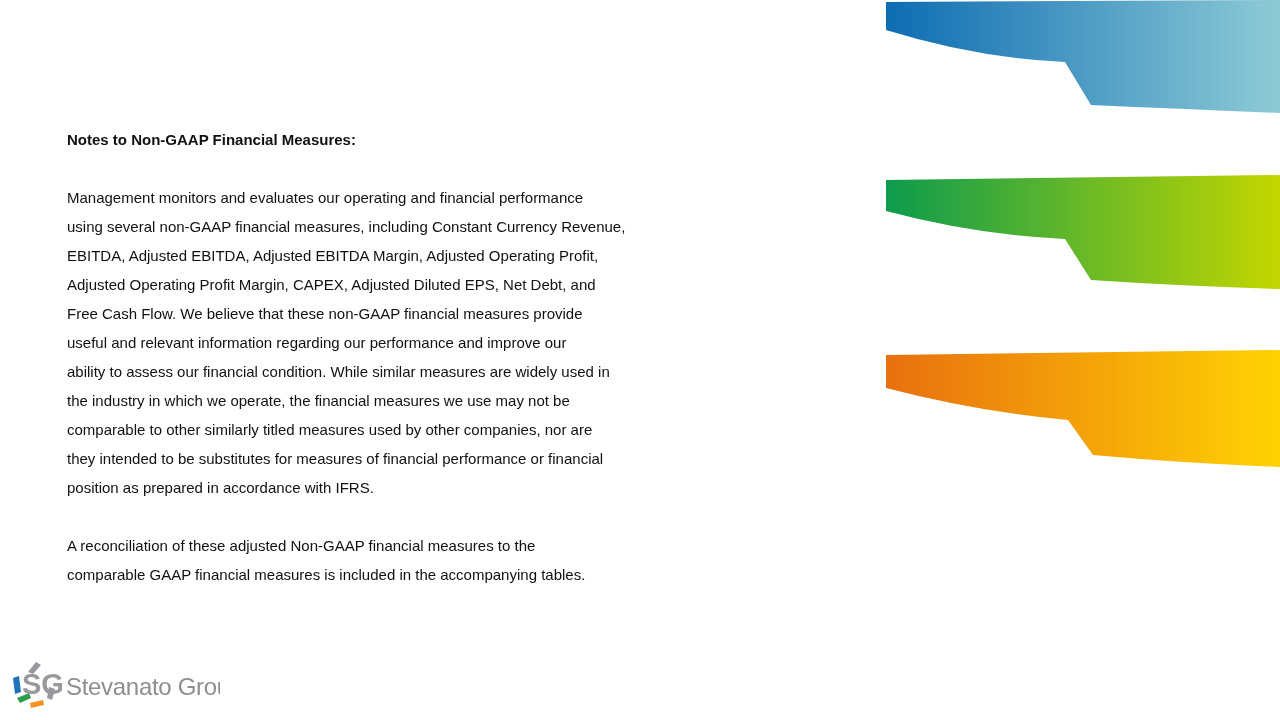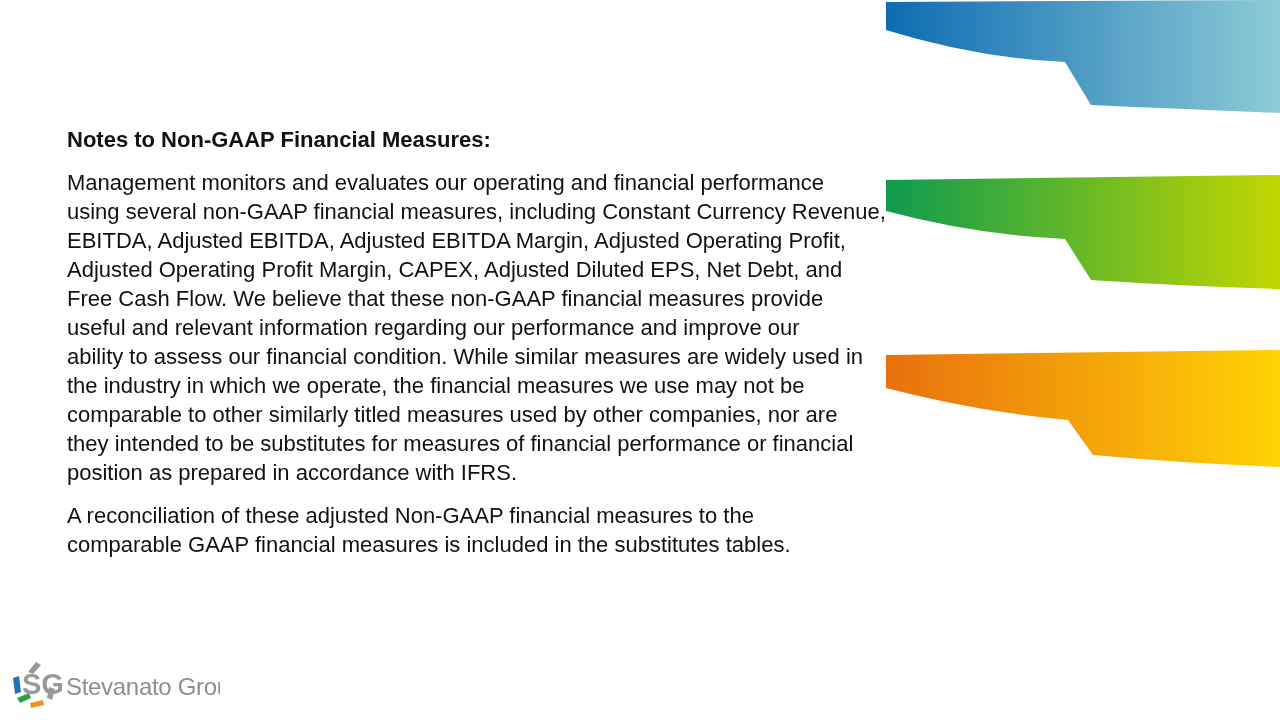--- a/index.html
+++ b/index.html
@@ -13,29 +13,29 @@
     font-family: "Liberation Sans", "DejaVu Sans", sans-serif;
     color: #111111;
   }
 
   
   .text-block {
     position: absolute;
     left: 67px;
     top: 125px;
     width: 820px;
-    font-size: 22px;
+    font-size: 15px;
     line-height: 29px;
     color: #111111;
   }
   .text-block .heading {
     font-weight: bold;
   }
   .para { white-space: pre-line; }
-  .gap { margin-top: 14px; }
+  .gap { margin-top: 29px; }
 
   
   .ribbon { position: absolute; display: block; }
   .ribbon-blue   { left: 886px; top: 0px;   width: 394px; height: 116px; }
   .ribbon-green  { left: 886px; top: 175px; width: 394px; height: 116px; }
   .ribbon-orange { left: 886px; top: 350px; width: 394px; height: 118px; }
 
   
   .logo {
     position: absolute;
@@ -87,21 +87,21 @@
 EBITDA, Adjusted EBITDA, Adjusted EBITDA Margin, Adjusted Operating Profit,
 Adjusted Operating Profit Margin, CAPEX, Adjusted Diluted EPS, Net Debt, and
 Free Cash Flow. We believe that these non-GAAP financial measures provide
 useful and relevant information regarding our performance and improve our
 ability to assess our financial condition. While similar measures are widely used in
 the industry in which we operate, the financial measures we use may not be
 comparable to other similarly titled measures used by other companies, nor are
 they intended to be substitutes for measures of financial performance or financial
 position as prepared in accordance with IFRS.</div>
   <div class="para gap">A reconciliation of these adjusted Non-GAAP financial measures to the
-comparable GAAP financial measures is included in the substitutes tables.</div>
+comparable GAAP financial measures is included in the accompanying tables.</div>
 </div>
 
 <div class="logo">
   <svg width="210" height="60" viewBox="0 0 210 60" aria-hidden="true">
 
     <g>
       <path d="M18,16 L26,6 L31,9 L23,18 Z" fill="#97999c"></path>
       <path d="M3,22 L9,20 L11,36 L5,38 Z" fill="#2272b8"></path>
       <path d="M7,42 L19,37 L21,42 L10,47 Z" fill="#2f9e4e"></path>
       <path d="M20,47 L33,44 L34,49 L21,52 Z" fill="#f59120"></path>

